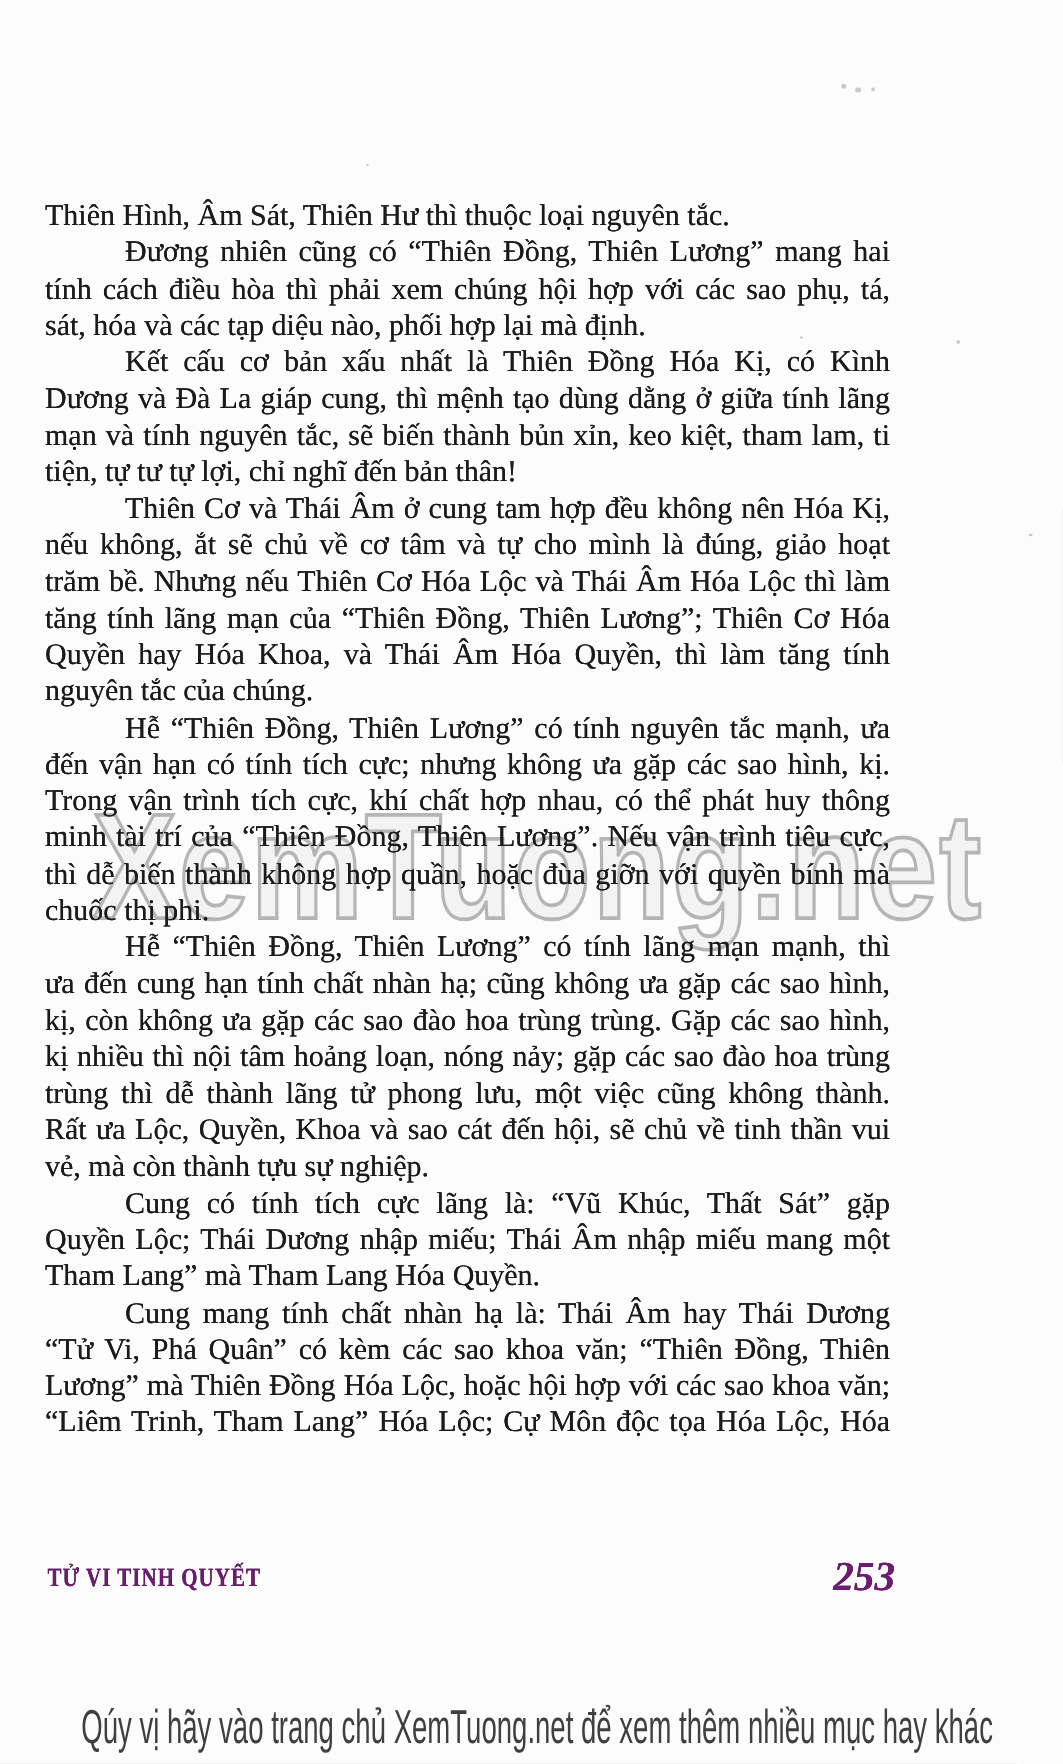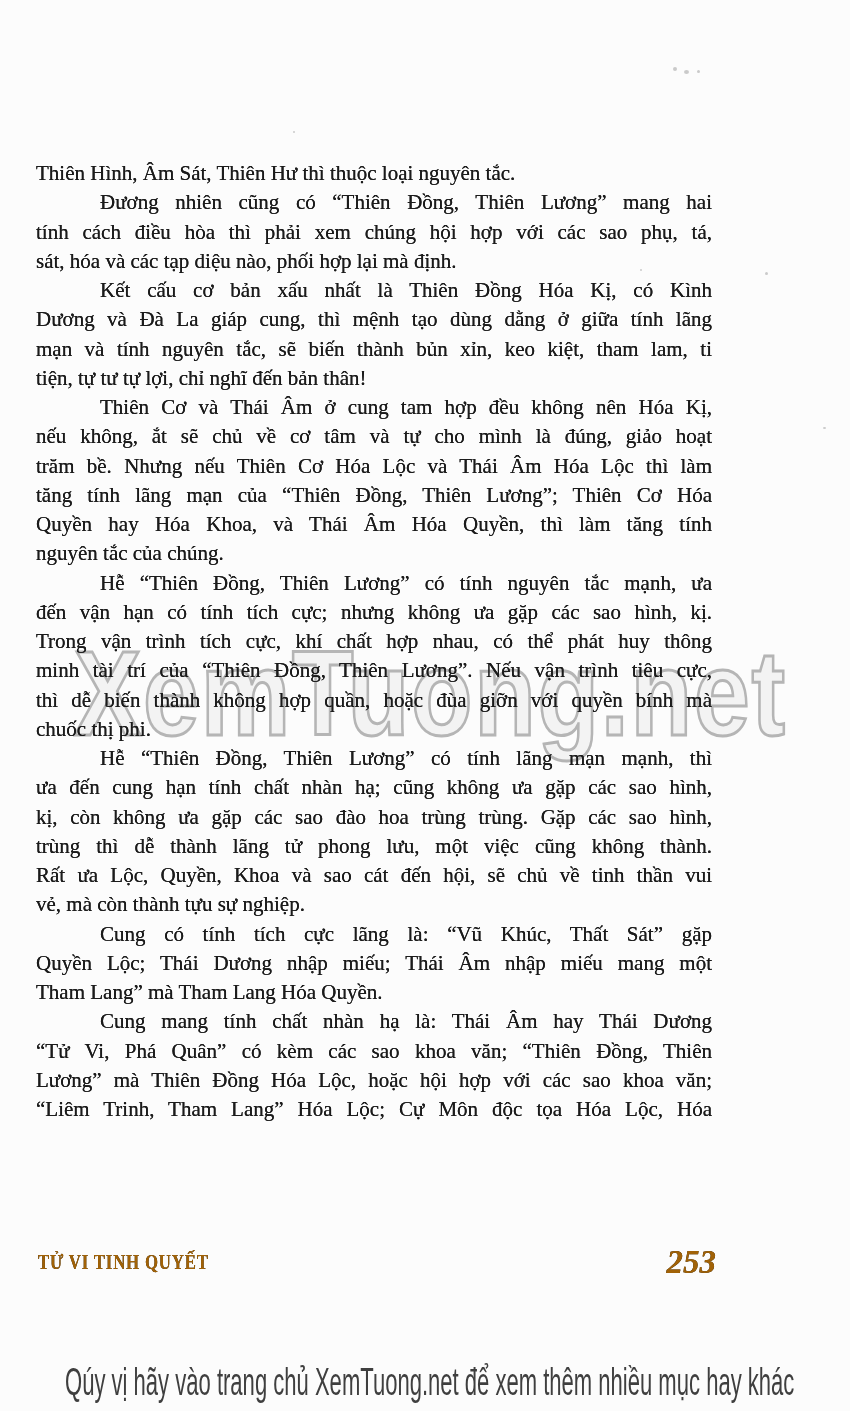--- a/index.html
+++ b/index.html
@@ -15,34 +15,34 @@
     font-family:"Liberation Sans",sans-serif;
     font-weight:bold;font-size:120px;line-height:1;letter-spacing:2px;
     transform:scaleX(.84);transform-origin:0 0;
     color:#f2f2f2;
     -webkit-text-stroke:3px #a9a9a9;
     opacity:.85;white-space:nowrap;
   }
   
   #text-block{
     position:absolute;left:36px;top:159px;width:676px;z-index:2;
-    font-size:21px;color:#1b1b1b;
+    font-size:24px;color:#1b1b1b;
     text-shadow:0 0 .5px #1b1b1b;
   }
   #text-block .ln{
     box-sizing:border-box;width:100%;
     height:29.25px;line-height:29.25px;overflow:hidden;
     text-align:justify;text-align-last:justify;
   }
   #text-block .ln.ind{padding-left:64px;}
   #text-block .ln.end{text-align:left;text-align-last:left;}
   
   #running-footer{
     position:absolute;left:38px;top:1245px;width:678px;height:34px;z-index:2;
-    color:#a16207;
+    color:#701a75;
   }
   #running-footer .book-title{
     display:inline-block;
     font-family:"Liberation Serif",serif;font-weight:bold;
     font-size:21px;line-height:34px;letter-spacing:1px;
     transform:scaleX(.8);transform-origin:0 50%;
     text-shadow:0 0 .5px #111;white-space:nowrap;
   }
   #running-footer .page-number{
     position:absolute;right:0;top:0;
@@ -90,20 +90,21 @@
       <div class="ln end">nguyên tắc của chúng.</div>
       <div class="ln ind">Hễ “Thiên Đồng, Thiên Lương” có tính nguyên tắc mạnh, ưa</div>
       <div class="ln">đến vận hạn có tính tích cực; nhưng không ưa gặp các sao hình, kị.</div>
       <div class="ln">Trong vận trình tích cực, khí chất hợp nhau, có thể phát huy thông</div>
       <div class="ln">minh tài trí của “Thiên Đồng, Thiên Lương”. Nếu vận trình tiêu cực,</div>
       <div class="ln">thì dễ biến thành không hợp quần, hoặc đùa giỡn với quyền bính mà</div>
       <div class="ln end">chuốc thị phi.</div>
       <div class="ln ind">Hễ “Thiên Đồng, Thiên Lương” có tính lãng mạn mạnh, thì</div>
       <div class="ln">ưa đến cung hạn tính chất nhàn hạ; cũng không ưa gặp các sao hình,</div>
       <div class="ln">kị, còn không ưa gặp các sao đào hoa trùng trùng. Gặp các sao hình,</div>
+      <div class="ln">kị nhiều thì nội tâm hoảng loạn, nóng nảy; gặp các sao đào hoa trùng</div>
       <div class="ln">trùng thì dễ thành lãng tử phong lưu, một việc cũng không thành.</div>
       <div class="ln">Rất ưa Lộc, Quyền, Khoa và sao cát đến hội, sẽ chủ về tinh thần vui</div>
       <div class="ln end">vẻ, mà còn thành tựu sự nghiệp.</div>
       <div class="ln ind">Cung có tính tích cực lãng là: “Vũ Khúc, Thất Sát” gặp</div>
       <div class="ln">Quyền Lộc; Thái Dương nhập miếu; Thái Âm nhập miếu mang một</div>
       <div class="ln end">Tham Lang” mà Tham Lang Hóa Quyền.</div>
       <div class="ln ind">Cung mang tính chất nhàn hạ là: Thái Âm hay Thái Dương</div>
       <div class="ln">“Tử Vi, Phá Quân” có kèm các sao khoa văn; “Thiên Đồng, Thiên</div>
       <div class="ln">Lương” mà Thiên Đồng Hóa Lộc, hoặc hội hợp với các sao khoa văn;</div>
       <div class="ln">“Liêm Trinh, Tham Lang” Hóa Lộc; Cự Môn độc tọa Hóa Lộc, Hóa</div>

